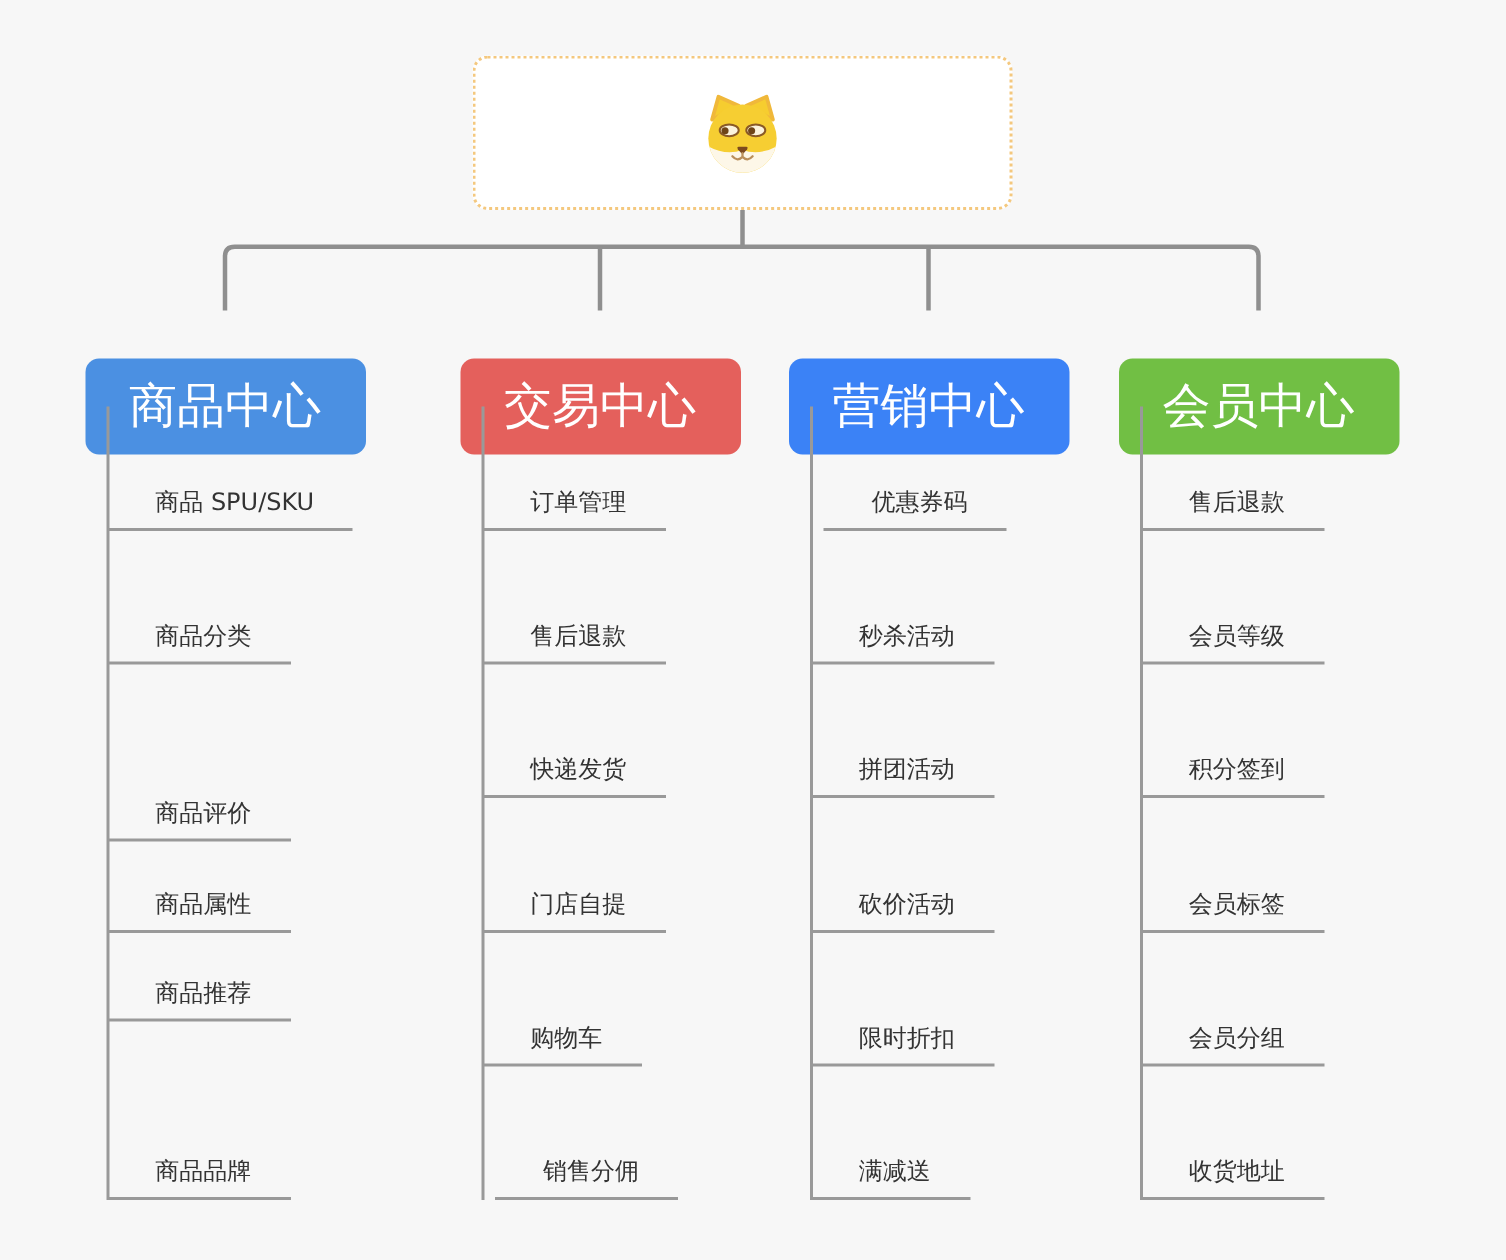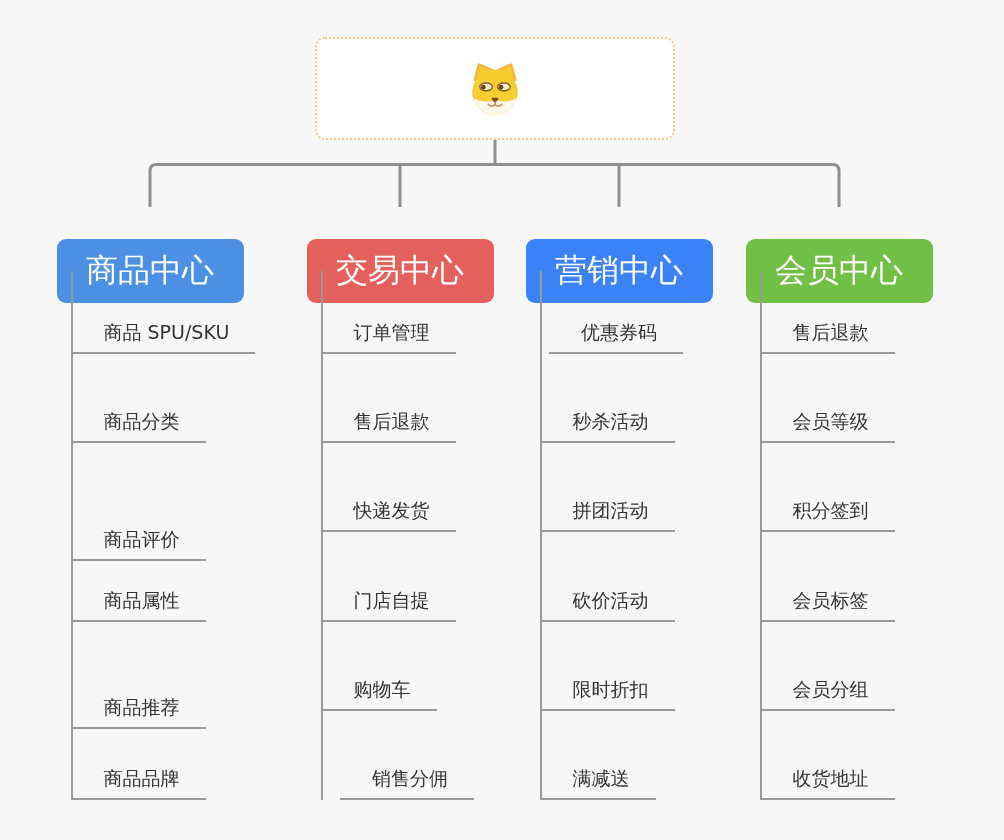--- a/index.html
+++ b/index.html
@@ -30,21 +30,21 @@
     color:#FFFFFF; font-size:32px; white-space:nowrap; cursor:default;margin-top:32px;
   }
   .spine {
     position:absolute; width:2px; background:var(--line,#999999);
   }
   .leaf {
     position:absolute; height:44px; width:max-content;
     display:flex; align-items:flex-end;
     padding:0 26px 6px 32px;
     border-bottom:2px solid var(--line,#999999);
-    font-size:19px; color:var(--leaf-text,#333333); white-space:nowrap;
+    font-size:16px; color:var(--leaf-text,#333333); white-space:nowrap;
   }
 </style>
 </head>
 <body>
 
 <div class="canvas" style="--bg: #F7F7F7; --connector: #8F8F8F; --line: #999999; --leaf-text: #333333; --root-text: #F0A73C; --root-border: #F4C87E;">
 
   <svg class="connectors" width="1004" height="840" viewBox="0 0 1004 840">
     <g fill="none" stroke="var(--connector,#8F8F8F)" stroke-width="3">
       <path d="M495 139 L495 164"></path>
@@ -72,30 +72,30 @@
     </svg>
   </div>
 
   <div id="branches">
       <div class="branch-node" style="left: 56.5px; background: rgb(75, 144, 226);">商品中心</div>
       <div class="spine" style="left: 70.5px; top: 271px; height: 529px;"></div>
       <div class="leaf" style="left: 71.5px; top: 310px;">商品 SPU/SKU</div>
       <div class="leaf" style="left: 71.5px; top: 399.2px;">商品分类</div>
       <div class="leaf" style="left: 71.5px; top: 488.4px; margin-top: 29px;">商品评价</div>
       <div class="leaf" style="left: 71.5px; top: 577.6px;">商品属性</div>
-      <div class="leaf" style="left: 71.5px; top: 685px; font-family: Liberation Mono, monospace;">商品推荐</div>
+      <div class="leaf" style="left: 71.5px; top: 637px; font-family: Liberation Mono, monospace;">商品推荐</div>
       <div class="leaf" style="left: 71.5px; top: 756px;">商品品牌</div>
       <div class="branch-node" style="left: 306.5px; background: rgb(228, 96, 92);">交易中心</div>
       <div class="spine" style="left: 320.5px; top: 271px; height: 529px;"></div>
       <div class="leaf" style="left: 321.5px; top: 310px;">订单管理</div>
       <div class="leaf" style="left: 321.5px; top: 399.2px;">售后退款</div>
       <div class="leaf" style="left: 321.5px; top: 488.4px;">快递发货</div>
       <div class="leaf" style="left: 321.5px; top: 577.6px;">门店自提</div>
       <div class="leaf" style="left: 321.5px; top: 666.8px;">购物车</div>
-      <div class="leaf" style="left: 340px; top: 756px;">销售分佣</div>
+      <div class="leaf" style="left: 330px; top: 756px;">销售分佣</div>
       <div class="branch-node" style="left: 525.5px; background: #3b82f6;">营销中心</div>
       <div class="spine" style="left: 539.5px; top: 271px; height: 529px;"></div>
       <div class="leaf" style="left: 549px; top: 310px; padding-left: 32px;">优惠券码</div>
       <div class="leaf" style="left: 540.5px; top: 399.2px;">秒杀活动</div>
       <div class="leaf" style="left: 540.5px; top: 488.4px;">拼团活动</div>
       <div class="leaf" style="left: 540.5px; top: 577.6px;">砍价活动</div>
       <div class="leaf" style="left: 540.5px; top: 666.8px;">限时折扣</div>
       <div class="leaf" style="left: 540.5px; top: 756px;">满减送</div>
       <div class="branch-node" style="left: 745.5px; background: rgb(113, 191, 68);">会员中心</div>
       <div class="spine" style="left: 759.5px; top: 271px; height: 529px;"></div>

